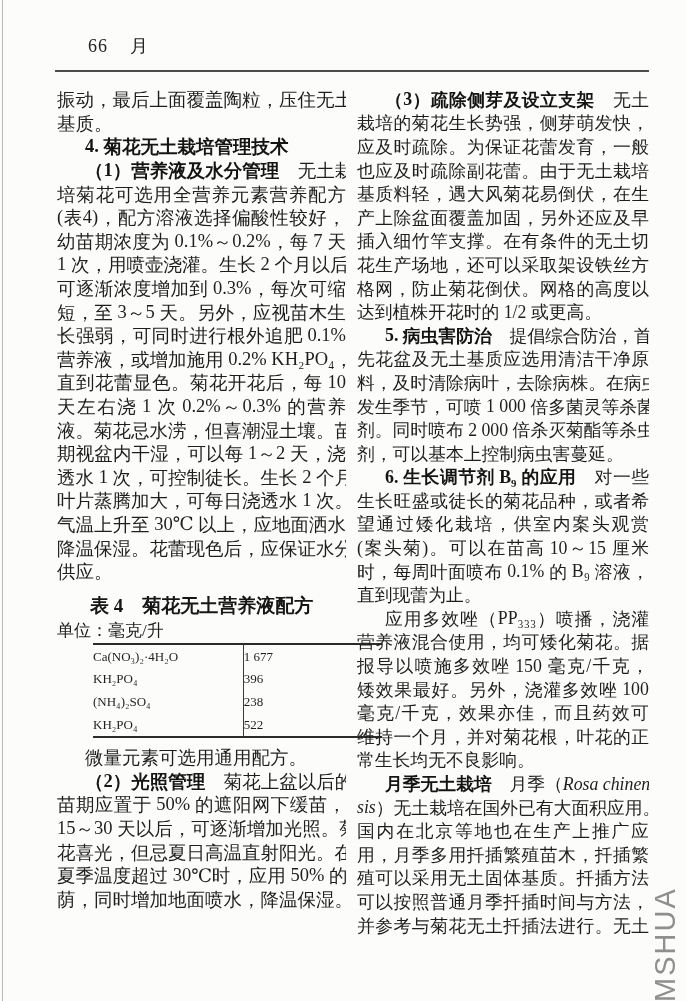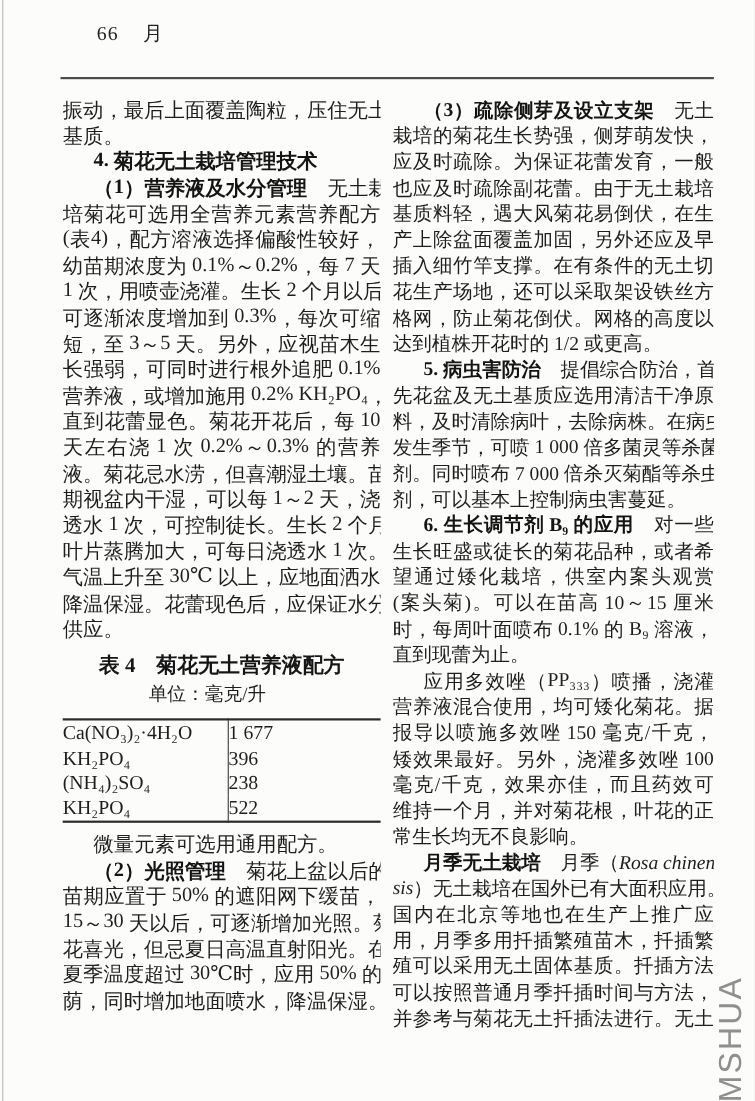--- a/index.html
+++ b/index.html
@@ -9,21 +9,21 @@
     background:#fcfcfa;
     overflow:hidden;
     font-family:"Liberation Serif","DejaVu Serif",serif;
     color:#1e1e1e;
   }
   .edge-line{
     position:absolute;left:2px;top:0;width:1px;height:1001px;
     background:#b9b9b6;
   }
   .hdr{
-    position:absolute;left:88px;top:18px;
+    position:absolute;left:88px;top:34px;
     font-size:18px;letter-spacing:1px;color:#222;
   }
   .hdr .pageno{margin-right:22px;}
   .rule{
     position:absolute;left:55px;top:70px;width:594px;height:2px;
     background:#4c4c4c;
   }
   .col{position:absolute;top:88px;}
   .col-left{left:57px;width:289px;font-size:18.5px;}
   .col-right{left:357px;width:292px;font-size:17.8px;}
@@ -35,27 +35,28 @@
   .line.ind{padding-left:28px;}
   .b{font-weight:bold;color:#141414;}
   .i{font-style:italic;}
   
   .tbl-block{margin-top:10px;margin-bottom:8px;}
   .tbl-title{
     text-align:center;font-weight:bold;font-size:19px;
     height:26px;line-height:26px;color:#161616;
   }
   .tbl-unit{
-    text-align:center;padding-right:26px;font-size:17px;
-    height:24px;line-height:24px;margin-bottom:10px;
+    text-align:left;padding-right:26px;font-size:17px;
+    height:24px;line-height:24px;margin-bottom:0;
   }
   table.nutrient{
     width:100%;border-collapse:collapse;
     border-top:2.5px solid #2b2b2b;border-bottom:2.5px solid #2b2b2b;
-    font-size:18px;
+    font-size:13px;
+    margin-left:36px;
   }
   table.nutrient td{height:22.6px;padding:0;}
   td.chem{width:52%;padding-left:18px;border-right:1.5px solid #3a3a3a;}
   td.val{}
   .watermark{
     position:absolute;left:610px;top:930px;width:110px;height:34px;
     transform:rotate(-90deg);
     font-family:"Liberation Sans","DejaVu Sans",sans-serif;
     font-size:29px;letter-spacing:2px;color:#8f8f8f;
     text-align:center;line-height:34px;
@@ -140,21 +141,21 @@
         <div class="line"><span>基</span><span>质</span><span>料</span><span>轻</span><span>，</span><span>遇</span><span>大</span><span>风</span><span>菊</span><span>花</span><span>易</span><span>倒</span><span>伏</span><span>，</span><span>在</span><span>生</span></div>
         <div class="line"><span>产</span><span>上</span><span>除</span><span>盆</span><span>面</span><span>覆</span><span>盖</span><span>加</span><span>固</span><span>，</span><span>另</span><span>外</span><span>还</span><span>应</span><span>及</span><span>早</span></div>
         <div class="line"><span>插</span><span>入</span><span>细</span><span>竹</span><span>竿</span><span>支</span><span>撑</span><span>。</span><span>在</span><span>有</span><span>条</span><span>件</span><span>的</span><span>无</span><span>土</span><span>切</span></div>
         <div class="line"><span>花</span><span>生</span><span>产</span><span>场</span><span>地</span><span>，</span><span>还</span><span>可</span><span>以</span><span>采</span><span>取</span><span>架</span><span>设</span><span>铁</span><span>丝</span><span>方</span></div>
         <div class="line"><span>格</span><span>网</span><span>，</span><span>防</span><span>止</span><span>菊</span><span>花</span><span>倒</span><span>伏</span><span>。</span><span>网</span><span>格</span><span>的</span><span>高</span><span>度</span><span>以</span></div>
         <div class="line end"><span>达</span><span>到</span><span>植</span><span>株</span><span>开</span><span>花</span><span>时</span><span>的</span><span> 1/2 </span><span>或</span><span>更</span><span>高</span><span>。</span></div>
         <div class="line ind"><span class="b">5. </span><span class="b">病</span><span class="b">虫</span><span class="b">害</span><span class="b">防</span><span class="b">治</span><span>　</span><span>提</span><span>倡</span><span>综</span><span>合</span><span>防</span><span>治</span><span>，</span><span>首</span></div>
         <div class="line"><span>先</span><span>花</span><span>盆</span><span>及</span><span>无</span><span>土</span><span>基</span><span>质</span><span>应</span><span>选</span><span>用</span><span>清</span><span>洁</span><span>干</span><span>净</span><span>原</span></div>
         <div class="line"><span>料</span><span>，</span><span>及</span><span>时</span><span>清</span><span>除</span><span>病</span><span>叶</span><span>，</span><span>去</span><span>除</span><span>病</span><span>株</span><span>。</span><span>在</span><span>病</span><span>虫</span></div>
         <div class="line"><span>发</span><span>生</span><span>季</span><span>节</span><span>，</span><span>可</span><span>喷</span><span> 1 000 </span><span>倍</span><span>多</span><span>菌</span><span>灵</span><span>等</span><span>杀</span><span>菌</span></div>
-        <div class="line"><span>剂</span><span>。</span><span>同</span><span>时</span><span>喷</span><span>布</span><span> 7 000 </span><span>倍</span><span>杀</span><span>灭</span><span>菊</span><span>酯</span><span>等</span><span>杀</span><span>虫</span></div>
+        <div class="line"><span>剂</span><span>。</span><span>同</span><span>时</span><span>喷</span><span>布</span><span> 2 000 </span><span>倍</span><span>杀</span><span>灭</span><span>菊</span><span>酯</span><span>等</span><span>杀</span><span>虫</span></div>
         <div class="line end"><span>剂</span><span>，</span><span>可</span><span>以</span><span>基</span><span>本</span><span>上</span><span>控</span><span>制</span><span>病</span><span>虫</span><span>害</span><span>蔓</span><span>延</span><span>。</span></div>
         <div class="line ind"><span class="b">6. </span><span class="b">生</span><span class="b">长</span><span class="b">调</span><span class="b">节</span><span class="b">剂</span><span class="b"> B₉ </span><span class="b">的</span><span class="b">应</span><span class="b">用</span><span>　</span><span>对</span><span>一</span><span>些</span></div>
         <div class="line"><span>生</span><span>长</span><span>旺</span><span>盛</span><span>或</span><span>徒</span><span>长</span><span>的</span><span>菊</span><span>花</span><span>品</span><span>种</span><span>，</span><span>或</span><span>者</span><span>希</span></div>
         <div class="line"><span>望</span><span>通</span><span>过</span><span>矮</span><span>化</span><span>栽</span><span>培</span><span>，</span><span>供</span><span>室</span><span>内</span><span>案</span><span>头</span><span>观</span><span>赏</span></div>
         <div class="line"><span>(</span><span>案</span><span>头</span><span>菊</span><span>)</span><span>。</span><span>可</span><span>以</span><span>在</span><span>苗</span><span>高</span><span> 10</span><span>～</span><span>15 </span><span>厘</span><span>米</span></div>
         <div class="line"><span>时</span><span>，</span><span>每</span><span>周</span><span>叶</span><span>面</span><span>喷</span><span>布</span><span> 0.1% </span><span>的</span><span> B₉ </span><span>溶</span><span>液</span><span>，</span></div>
         <div class="line end"><span>直</span><span>到</span><span>现</span><span>蕾</span><span>为</span><span>止</span><span>。</span></div>
         <div class="line ind"><span>应</span><span>用</span><span>多</span><span>效</span><span>唑</span><span>（</span><span>PP₃₃₃</span><span>）</span><span>喷</span><span>播</span><span>，</span><span>浇</span><span>灌</span></div>
         <div class="line"><span>营</span><span>养</span><span>液</span><span>混</span><span>合</span><span>使</span><span>用</span><span>，</span><span>均</span><span>可</span><span>矮</span><span>化</span><span>菊</span><span>花</span><span>。</span><span>据</span></div>
         <div class="line"><span>报</span><span>导</span><span>以</span><span>喷</span><span>施</span><span>多</span><span>效</span><span>唑</span><span> 150 </span><span>毫</span><span>克</span><span>/</span><span>千</span><span>克</span><span>，</span></div>

